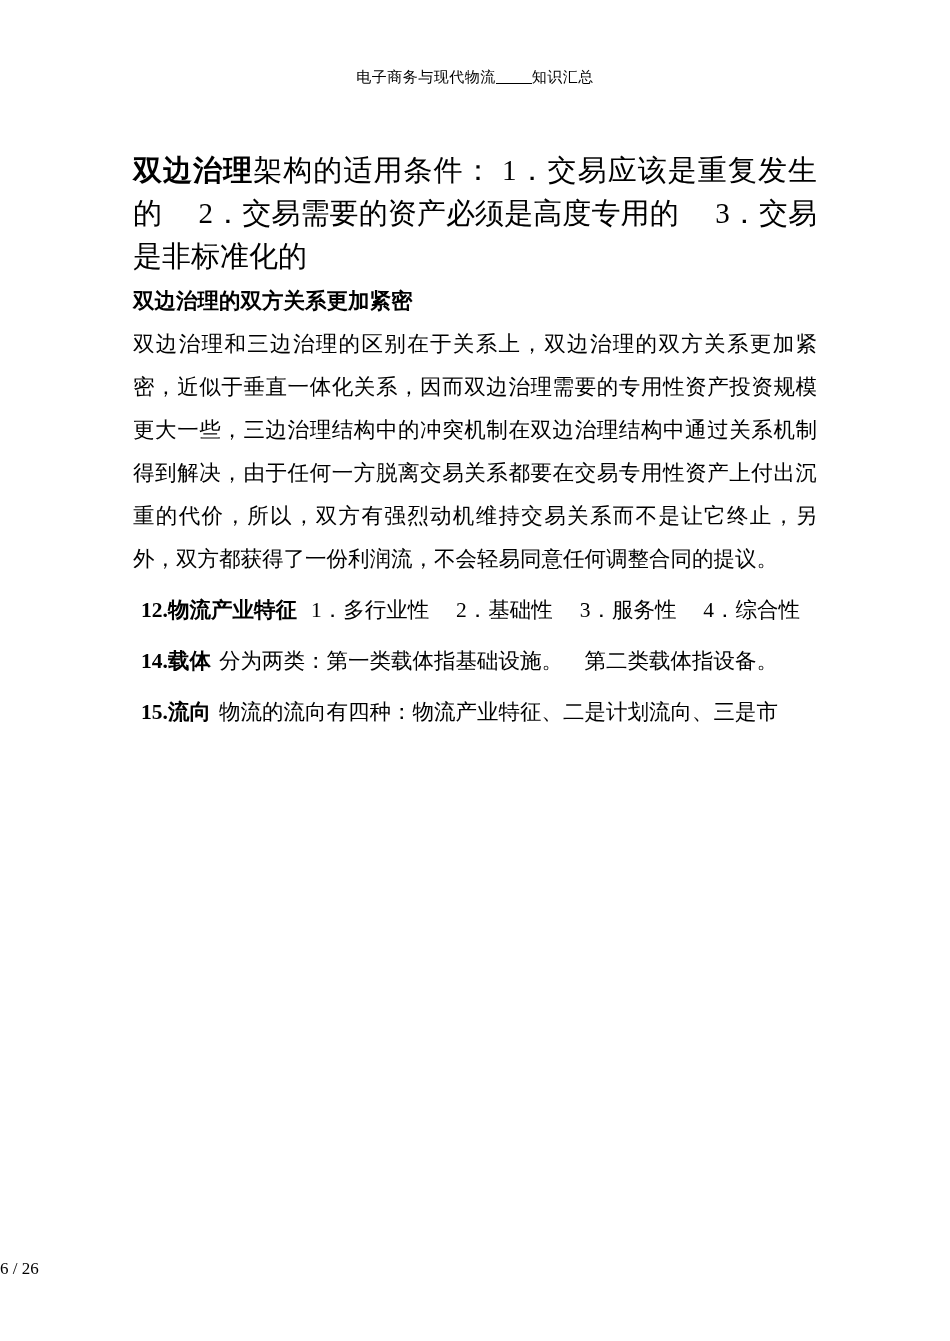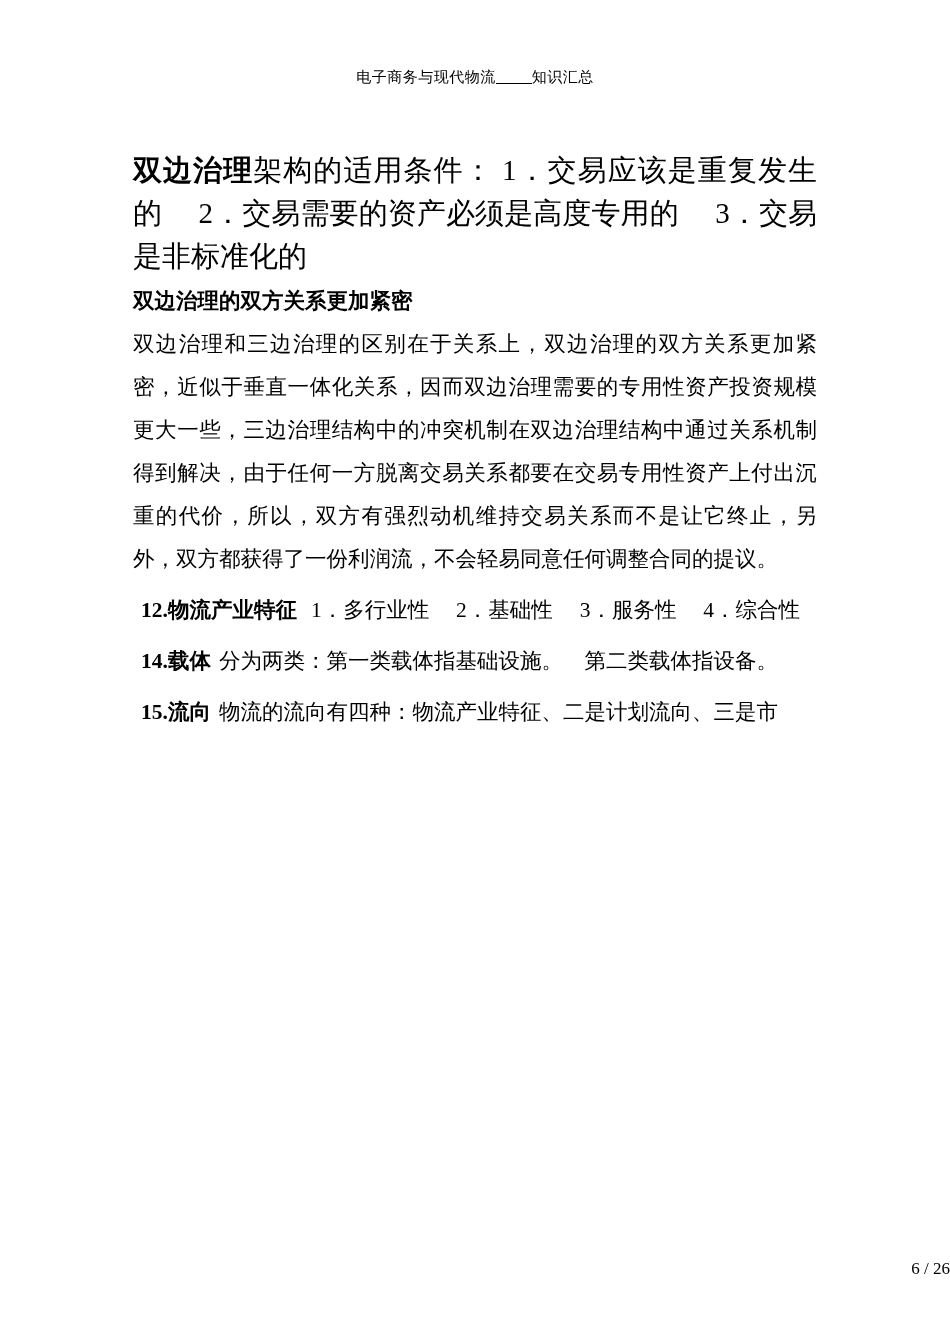--- a/index.html
+++ b/index.html
@@ -67,21 +67,21 @@
     font-size: 21.5px;
     line-height: 43px;
     text-align: justify;
     margin: 8px;
   }
   .footer {
     position: absolute;
     bottom: 62px;
     left: 0;
     width: 950px;
-    text-align: right;
+    text-align: left;
     font-size: 17px;
     font-family: "Liberation Serif", "DejaVu Serif", serif;
   }
   .sp {
     display: inline-block;
     width: 14px;
   }
   .sp-sm {
     display: inline-block;
     width: 8px;

